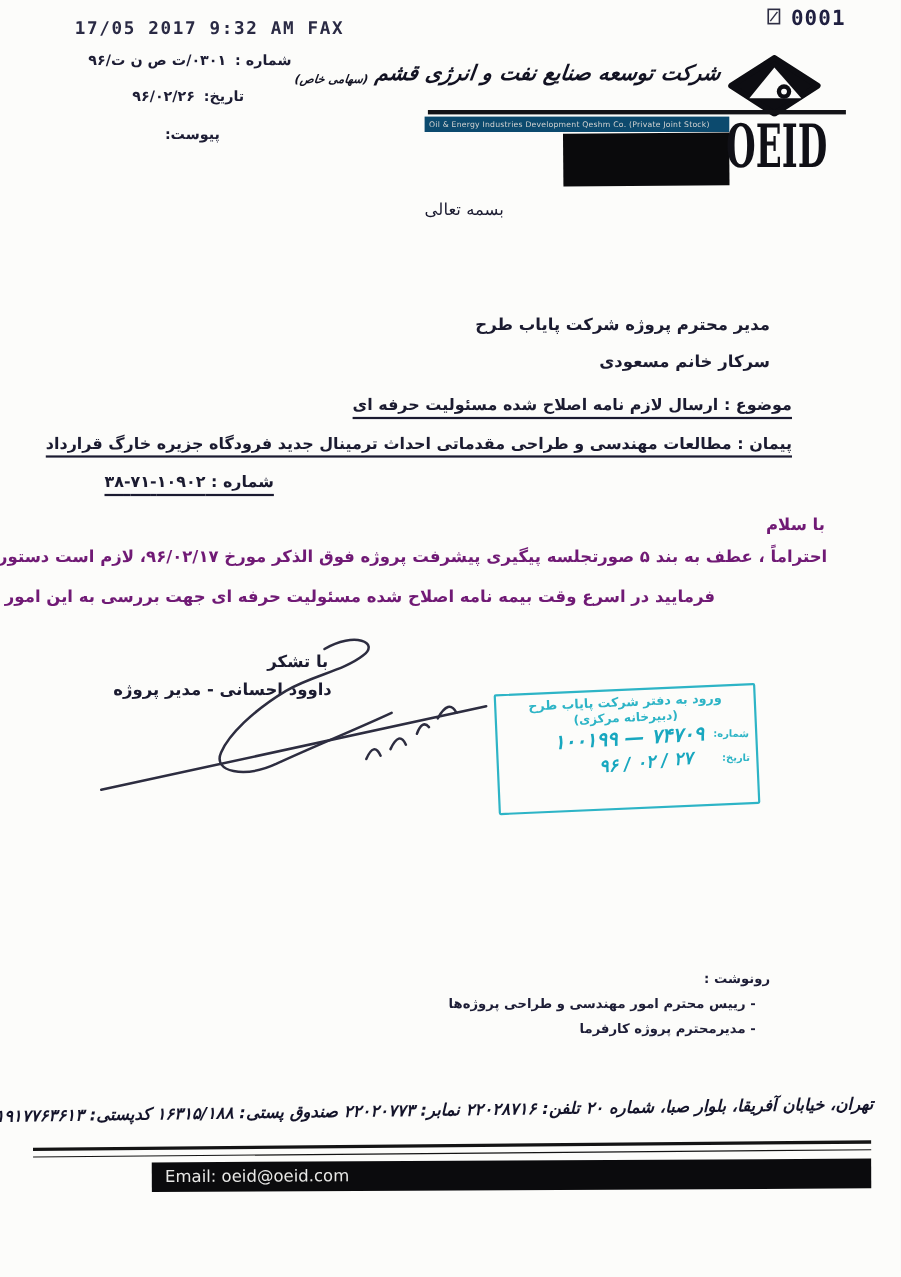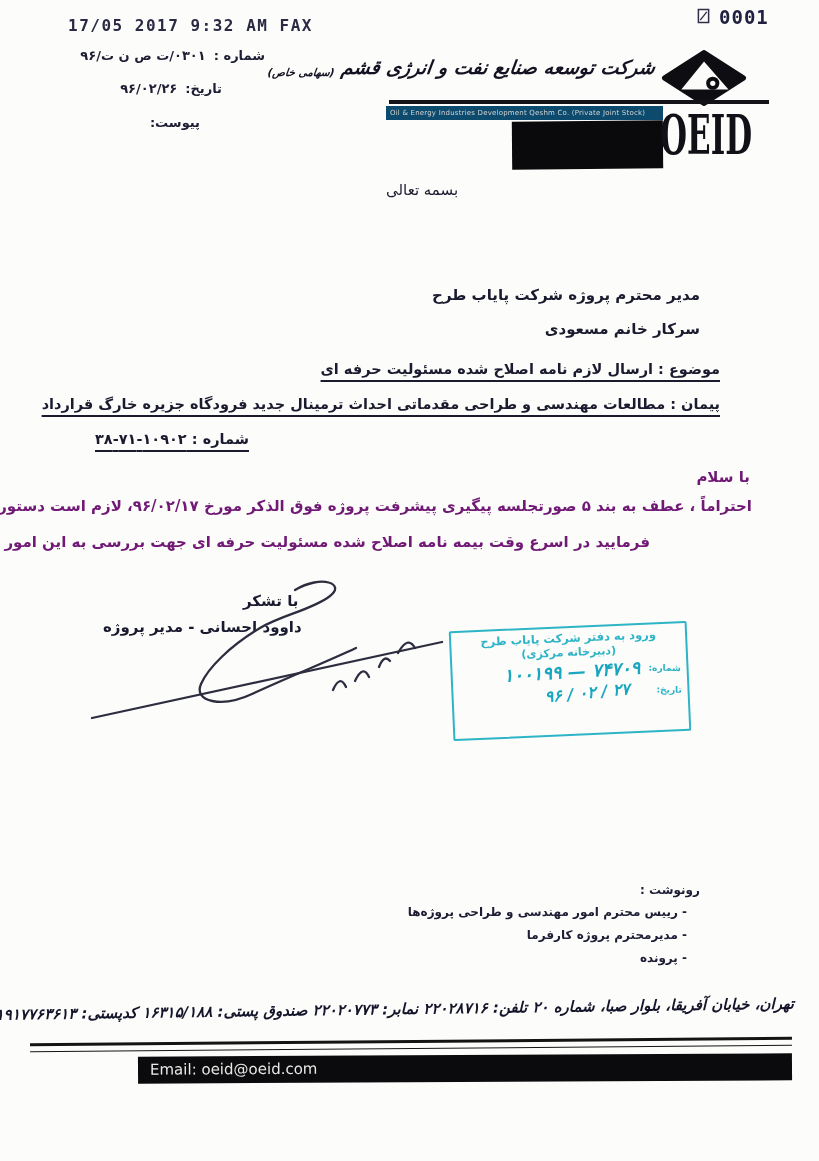--- a/index.html
+++ b/index.html
@@ -169,20 +169,19 @@
     <div class="row">
       <span class="slbl">تاریخ:</span>
       <span class="hand hand-date">۹۶ / ۰۲ / ۲۷</span>
     </div>
   </div>
 
   <div class="abs cc rtl">
     <div class="cc-lbl">رونوشت :</div>
     <div class="cc-item">- رییس محترم امور مهندسی و طراحی پروژه‌ها</div>
     <div class="cc-item">- مدیرمحترم پروژه کارفرما</div>
-    <div class="cc-item">- پرونده</div>
   </div>
 
   <div class="abs addr rtl">تهران، خیابان آفریقا، بلوار صبا، شماره ۲۰ تلفن: ۲۲۰۲۸۷۱۶ نمابر: ۲۲۰۲۰۷۷۳ صندوق پستی: ۱۶۳۱۵/۱۸۸ کدپستی: ۱۹۱۷۷۶۳۶۱۳</div>
   <div class="abs rules"></div>
   <div class="abs email-bar">Email: oeid@oeid.com</div>
 
 </div>
 
 </body></html>

